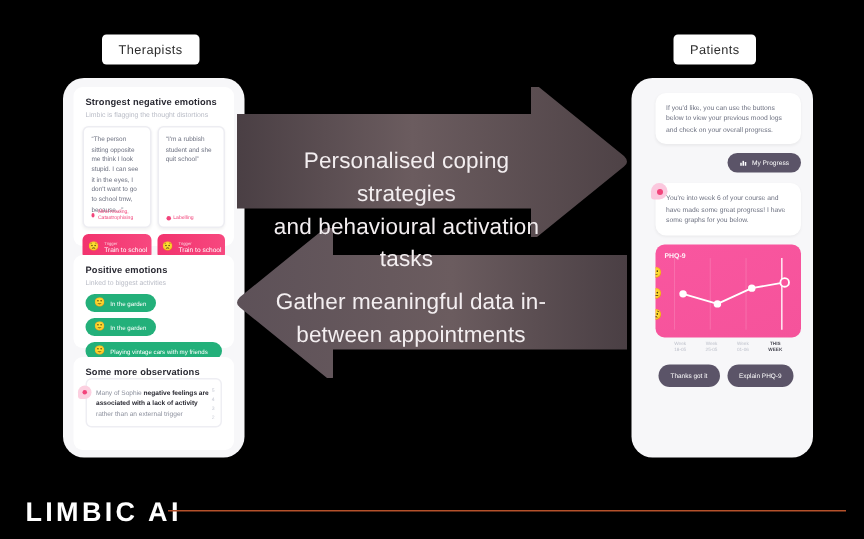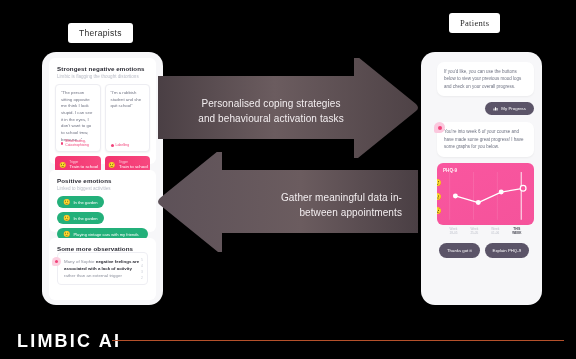--- a/index.html
+++ b/index.html
@@ -16,21 +16,21 @@
     position: absolute;
     background: #ffffff;
     color: #2b2b2b;
     font-size: 8.5px;
     letter-spacing: .3px;
     padding: 5px 11px;
     border-radius: 3px;
     white-space: nowrap;
   }
   #label-therapists { left: 68px; top: 23px; }
-  #label-patients  { left: 449px; top: 13px; font-family: Liberation Serif, serif; }
+  #label-patients  { left: 449px; top: 23px; }
 
   
   .phone {
     position: absolute;
     background: #f7f7f9;
     border-radius: 14px;
     overflow: hidden;
   }
   #phone-left  { left: 42px;  top: 52px; width: 121px; height: 253px; }
   #phone-right { left: 421px; top: 52px; width: 121px; height: 253px; }
@@ -162,25 +162,25 @@
     background: #5b5468; color: #fff; border-radius: 9px;
     font-size: 4.3px; padding: 5px 8px; border: none; white-space: nowrap;
   }
 
   
   .arrow-svg { position: absolute; }
   #arrow-right-wrap { left: 158px; top: 58px; }
   #arrow-left-wrap  { left: 158px; top: 152px; }
   .arrow-label {
     position: absolute; text-align: center;
-    color: #f3eef0; font-size: 10px; line-height: 1.45;
+    color: #f3eef0; font-size: 15px; line-height: 1.45;
     letter-spacing: .1px; white-space: pre-line;
   }
   #arrow-label-top { left: 176px; top: 97px; width: 190px; }
-  #arrow-label-bot { left: 212px; top: 191px; width: 190px; text-align: right; }
+  #arrow-label-bot { left: 179px; top: 191px; width: 190px; }
 
   
   #footer { position: absolute; left: 0; bottom: 0; width: 576px; height: 40px; }
   #logo {
     position: absolute; left: 17px; top: 12px;
     color: #ffffff; font-size: 18px; font-weight: bold; letter-spacing: 2.2px;
   }
   #footer-rule {
     position: absolute; left: 112px; top: 21px; width: 452px; height: 1px;
     background: #b5512b;

